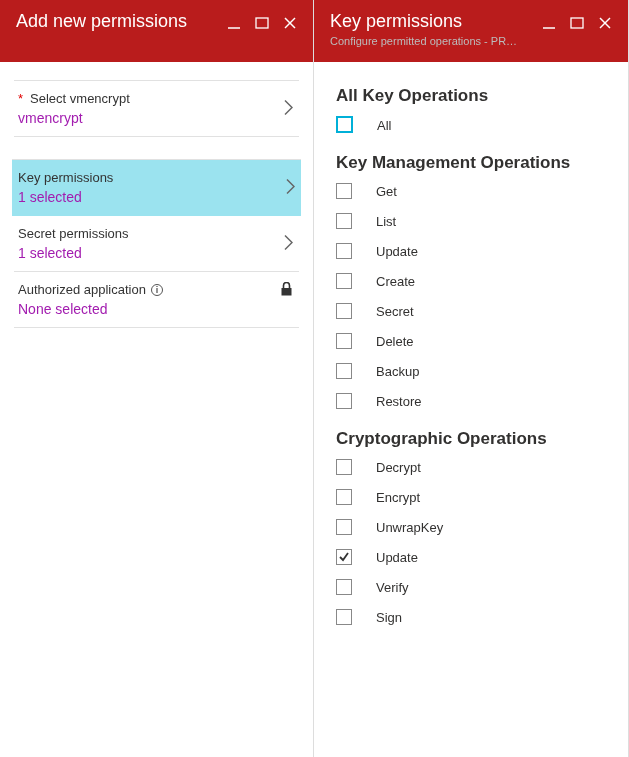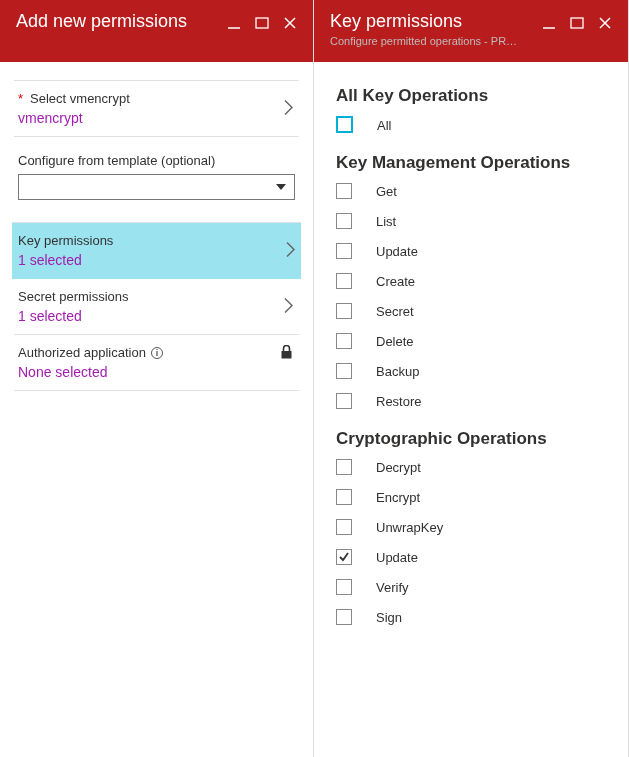--- a/index.html
+++ b/index.html
@@ -81,24 +81,20 @@
         <span>Select vmencrypt</span>
       </div>
       <div class="row-value">vmencrypt</div>
       <span class="chevron">
         <svg width="9" height="16" viewBox="0 0 9 16">
             <polyline points="1,1 8,8 1,15" fill="none" stroke="#666" stroke-width="1.5"></polyline>
           </svg>
       </span>
     </div>
 
-    <div class="template-block">
-      <div class="template-label">Configure from template (optional)</div>
-      <div class="select"></div>
-    </div>
 
     <div class="gap"></div>
 
     <div id="left-rows">
         <div class="row selected top-border">
           <div class="row-label">
             <span>Key permissions</span>
           </div>
           <div class="row-value">1 selected</div>
           <span class="chevron"><svg width="9" height="16" viewBox="0 0 9 16">

